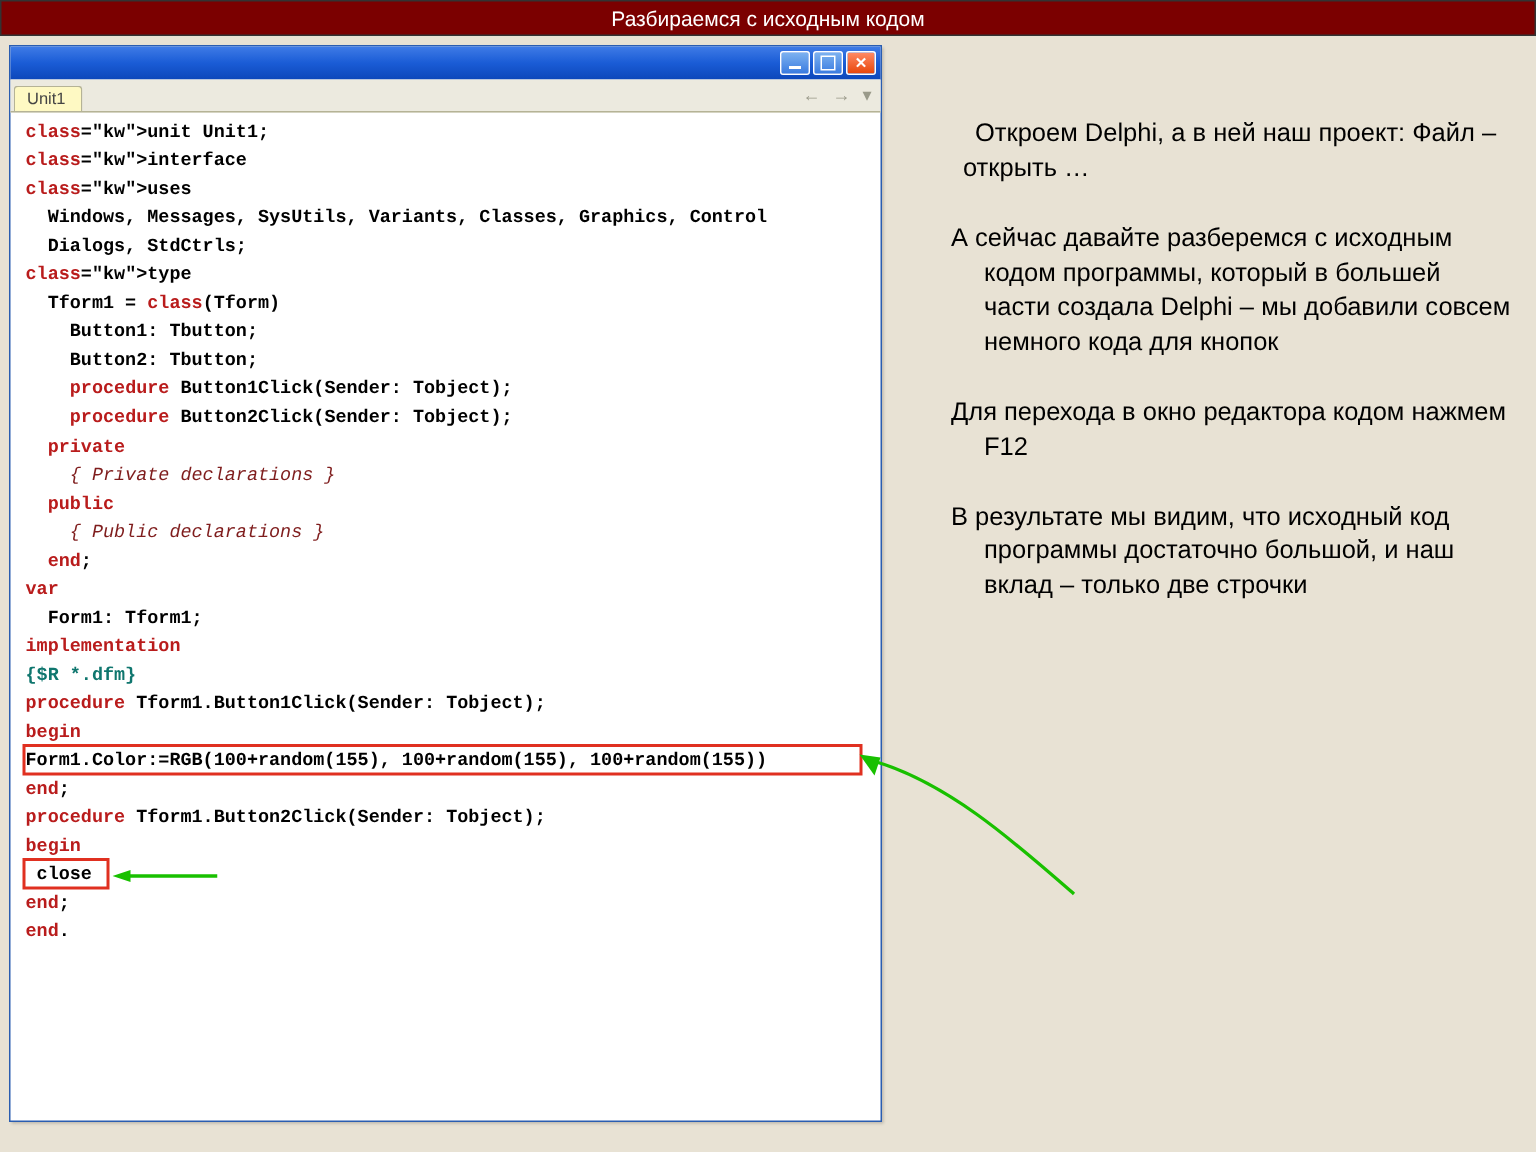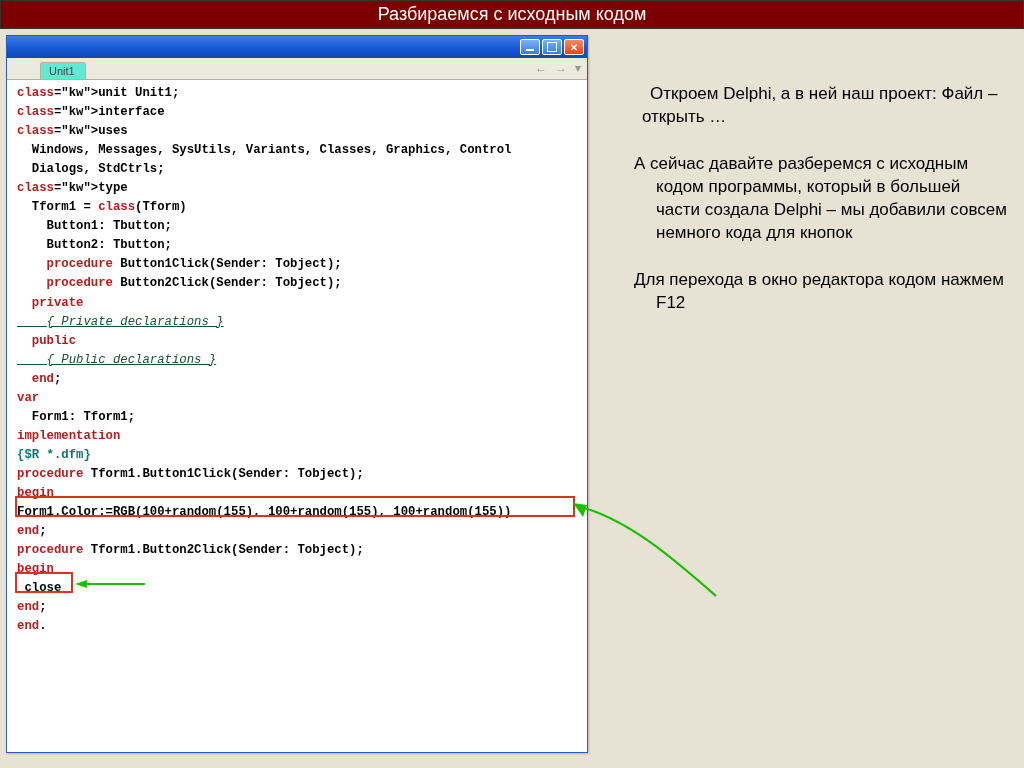--- a/index.html
+++ b/index.html
@@ -8,21 +8,21 @@
     height: 768px;
     background: #e8e2d4;
     font-family: Verdana, Arial, sans-serif;
     overflow: hidden;
     position: relative;
   }
   .title-bar {
     background: #7b0000;
     color: #fff;
     text-align: center;
-    font-size: 18px;
+    font-size: 14px;
     padding: 3px 12px;
     border: 1px solid #333;
   }
   .slide-body {
     display: flex;
     height: 740px;
     padding: 6px 10px 6px 6px;
   }
   .left-col {
     width: 600px;
@@ -73,26 +73,25 @@
     background: #eceadf;
     border-bottom: 1px solid #b5b396;
     display: flex;
     align-items: flex-end;
     padding-left: 2px;
     position: relative;
   }
   .code-tab {
     border: 1px solid #b5b396;
     border-bottom: none;
-    background: #5eead4;
+    background: #fef9c3;
     font-size: 11px;
     padding: 2px 10px 2px 8px;
     border-radius: 3px 3px 0 0;
     color: #444;
-    margin-left: 31px;
   }
   .nav-arrows {
     position: absolute;
     right: 6px; top: 3px;
     display: flex; gap: 8px;
     color: #9a9a8a;
     font-size: 12px;
   }
 
   .code-area {
@@ -101,21 +100,21 @@
     font-size: 12.3px;
     font-weight: bold;
     line-height: 1.55;
     color: #000;
     white-space: pre;
     position: relative;
     height: 672px;
     overflow: hidden;
   }
   .kw { color: #b91c1c; font-weight: bold; }
-  .comm-it { color: #14532d; font-style: italic; font-weight: normal; text-decoration: underline; }
+  .comm-it { color: #7f1d1d; font-style: italic; font-weight: normal; }
   .teal { color: #0f766e; text-align: right; }
 
   .hl-box {
     position: absolute;
     border: 2px solid #e03020;
     background: transparent;
     pointer-events: none;
   }
   #hl1 { left: 6px; top: 502px; width: 560px; height: 20px; }
   #hl2 { left: 6px; top: 597px; width: 58px; height: 20px; }
@@ -155,20 +154,21 @@
         </div>
       </div>
       <div class="code-area" id="code-area"><div><span <span="" class="kw">class</span>="kw"&gt;unit Unit1;</div><div></div><div><span <span="" class="kw">class</span>="kw"&gt;interface</div><div></div><div><span <span="" class="kw">class</span>="kw"&gt;uses</div><div>  Windows, Messages, SysUtils, Variants, Classes, Graphics, Control</div><div>  Dialogs, StdCtrls;</div><div></div><div><span <span="" class="kw">class</span>="kw"&gt;type</div><div>  Tform1 = <span class="kw">class</span>(Tform)</div><div>    Button1: Tbutton;</div><div>    Button2: Tbutton;</div><div>    <span class="kw">procedure</span> Button1Click(Sender: Tobject);</div><div>    <span class="kw">procedure</span> Button2Click(Sender: Tobject);</div><div>  <span class="kw">private</span></div><div><span class="comm-it">    { Private declarations }</span></div><div>  <span class="kw">public</span></div><div><span class="comm-it">    { Public declarations }</span></div><div>  <span class="kw">end</span>;</div><div></div><div><span class="kw">var</span></div><div>  Form1: Tform1;</div><div></div><div><span class="kw">implementation</span></div><div></div><div><span class="teal">{$R *.dfm}</span></div><div></div><div><span class="kw">procedure</span> Tform1.Button1Click(Sender: Tobject);</div><div><span class="kw">begin</span></div><div>Form1.Color:=RGB(100+random(155), 100+random(155), 100+random(155))</div><div><span class="kw">end</span>;</div><div></div><div><span class="kw">procedure</span> Tform1.Button2Click(Sender: Tobject);</div><div><span class="kw">begin</span></div><div> close</div><div><span class="kw">end</span>;</div><div></div><div><span class="kw">end</span>.</div></div>
     </div>
   </div>
 
   <div class="right-col">
     <p>Откроем  Delphi, а в ней наш проект: Файл – открыть …</p>
     <p> А сейчас давайте разберемся с исходным кодом программы, который в большей части создала Delphi – мы добавили совсем немного кода для кнопок</p>
     <p>Для перехода в окно редактора кодом нажмем F12</p>
+    <p>В результате мы видим, что исходный код программы достаточно большой, и наш вклад – только две строчки</p>
   </div>
 </div>
 
 <div class="hl-box" id="hl1" style="left: 15px; top: 496.031px; width: 560px; height: 21.0469px;"></div>
 <div class="hl-box" id="hl2" style="left: 15px; top: 572.219px; width: 58px; height: 21.0469px;"></div>
 
 <svg id="arrow1" class="arrow" viewBox="0 0 149 100" style="left: 571px; top: 500.555px; width: 149px; height: 100px;">
     <path class="arr" d="M145 ,95 C105,60 60,20 10,6"></path>
     <polygon class="arrhead" points="2,2 16,4 12,16"></polygon>
   </svg>

